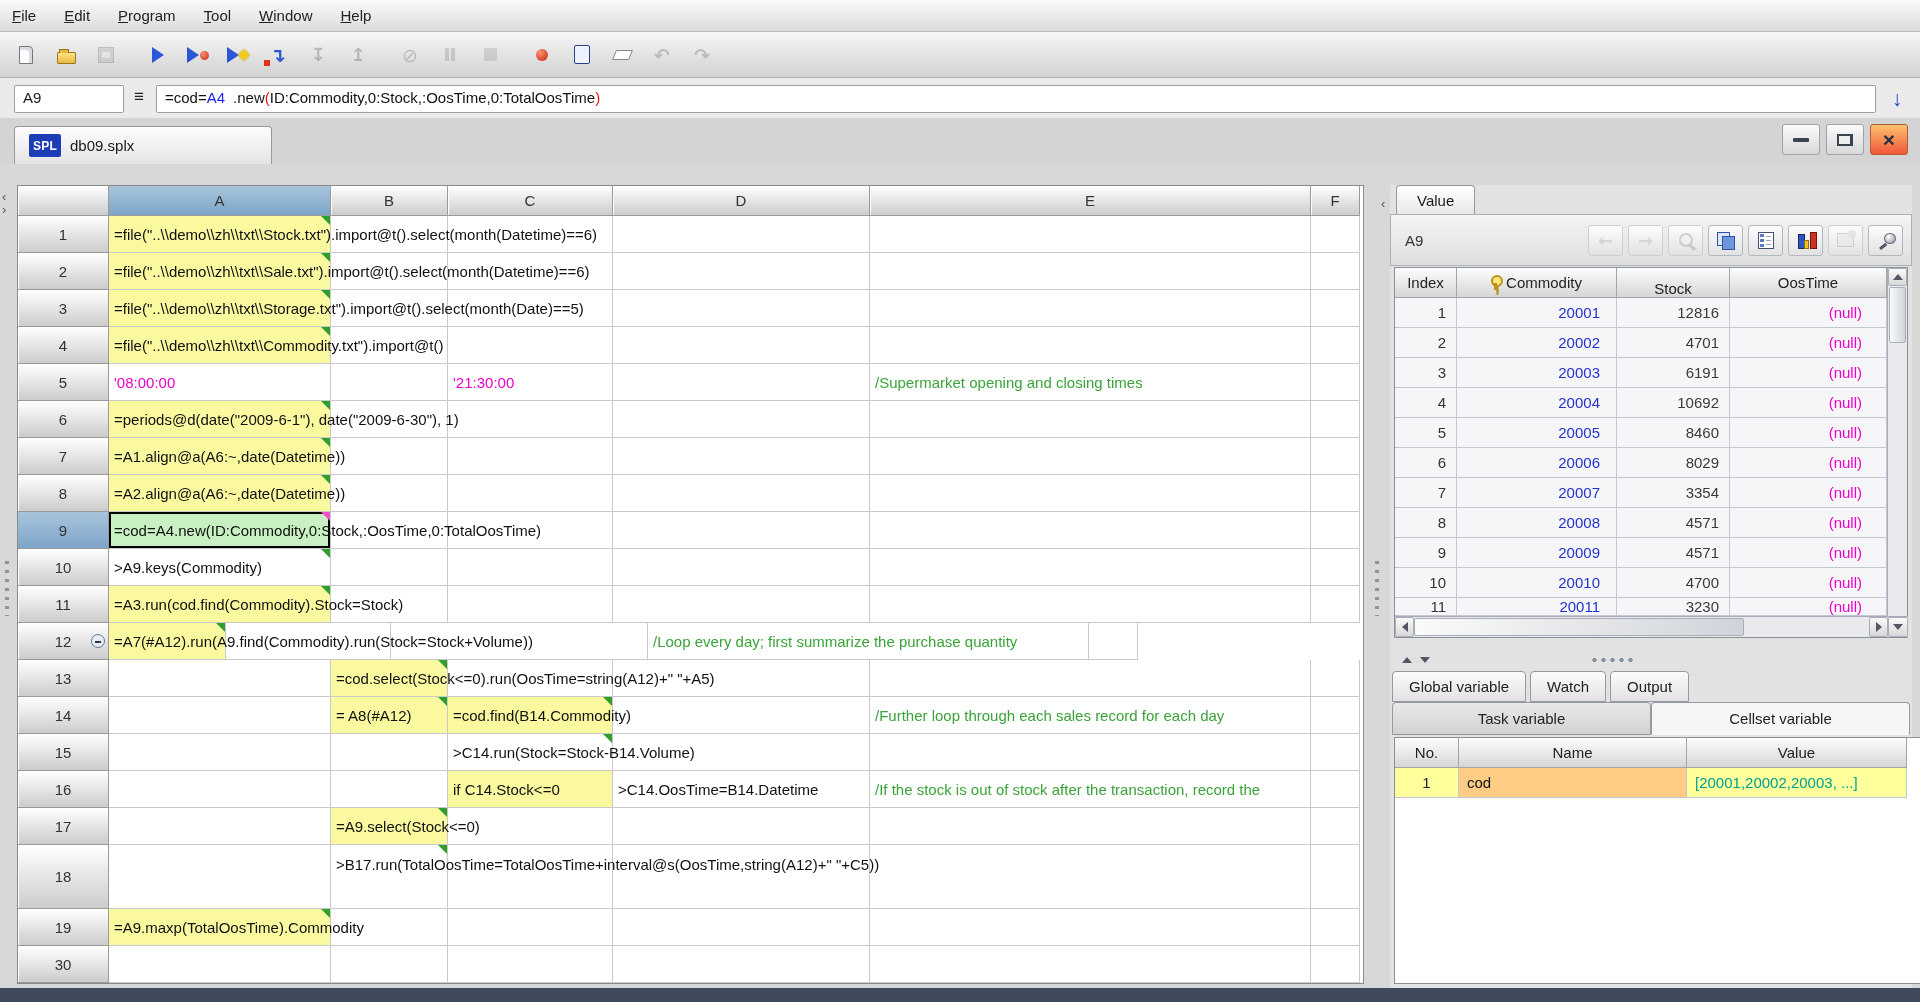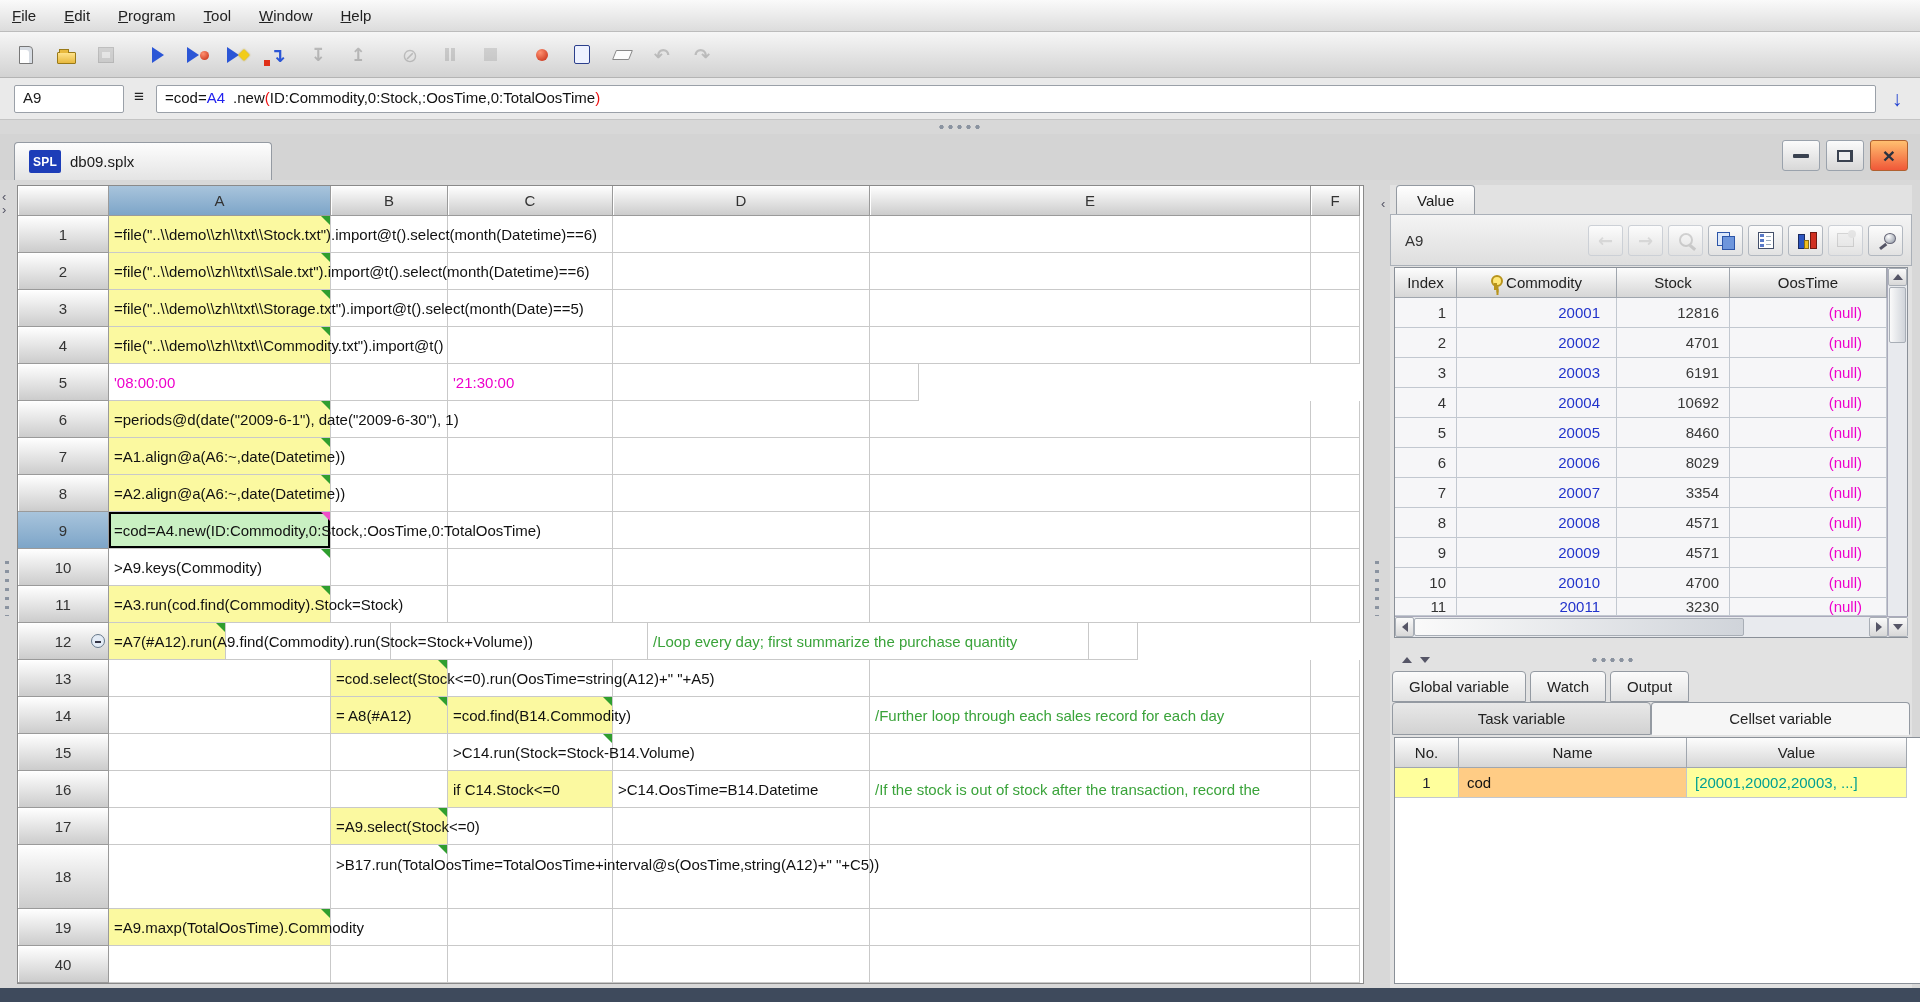--- a/index.html
+++ b/index.html
@@ -63,21 +63,21 @@
     border:1px solid #9aa0a8; border-radius:2px; padding:3px 8px; white-space:nowrap; overflow:hidden; }
   #fx-down-btn { position:absolute; right:10px; top:8px; width:26px; height:26px; display:flex; align-items:center; justify-content:center; }
   #fx-down-btn .glyph { color:#1e3fd0; font-weight:bold; font-size:21px; }
 
   #top-splitter { position:absolute; top:120px; left:0; width:1920px; height:14px; background:#d8d8d8;
      display:flex; align-items:center; justify-content:center; }
   .dots5 { width:46px; height:6px;
      background-image:radial-gradient(circle,#8a93a0 2px,transparent 2.2px);
      background-size:9px 6px; background-repeat:repeat-x; }
 
-  #tabbar { position:absolute; top:134px; left:0; width:1920px; height:46px; background:#d4d4d4; }
+  #tabbar { position:absolute; top:118px; left:0; width:1920px; height:46px; background:#d4d4d4; }
   #editor-tab { position:absolute; left:14px; bottom:0; height:38px; width:258px;
     background:linear-gradient(#fdfdfd,#e4e4e4); border:1px solid #949aa2; border-bottom:none;
     border-radius:4px 4px 0 0; display:flex; align-items:center; gap:9px; padding:0 14px; }
   #spl-badge { width:32px; height:23px; background:#1d3db8; color:#fff; font-weight:bold; font-size:12px;
     display:flex; align-items:center; justify-content:center; border-radius:2px; letter-spacing:.3px; }
   #win-buttons { position:absolute; right:12px; top:6px; display:flex; gap:6px; }
   .wbtn { width:38px; height:31px; border:1px solid #9aa2ac; border-radius:3px;
     background:linear-gradient(#fbfbfb,#d8d8d8); display:flex; align-items:center; justify-content:center; }
   .wbtn.close { background:linear-gradient(#ffc070,#f05838); border-color:#b06030; }
   .g-min { width:16px; height:4px; background:#3a4250; border-radius:1px; }
@@ -158,21 +158,21 @@
   .i-export::after { content:""; position:absolute; right:-3px; top:-4px; width:8px; height:8px; background:#b8c0c8; border-radius:50%; }
   .i-pin { position:relative; width:16px; height:16px; }
   .i-pin::before { content:""; position:absolute; left:6px; top:1px; width:10px; height:9px; border-radius:50%;
      background:radial-gradient(circle at 35% 30%, #fff,#8a92a0); border:1px solid #667; }
   .i-pin::after { content:""; position:absolute; left:1px; bottom:1px; width:8px; height:2.5px; background:#556; transform:rotate(-38deg); }
 
   #vp-table { position:absolute; left:4px; top:82px; width:514px; height:371px; background:#fff; border:1px solid #8a9098; }
   #vp-head { display:flex; height:30px; }
   .vph { background:linear-gradient(#fdfdfd,#d6d6d6); border-right:1px solid #a0a6ae; border-bottom:1px solid #a0a6ae;
      display:flex; align-items:center; justify-content:center; gap:6px; color:#222; }
-  .vpc0 { width:62px; } .vpc1 { width:160px; } .vpc2 { width:113px; } .vpc3 { width:157px; }
+  .vpc0 { width:62px; } .vpc1 { width:160px; } .vpc2 { width:113px;align-items:flex-end; } .vpc3 { width:157px; }
   .key-icon { position:relative; width:9px; height:15px; display:inline-block; }
   .key-icon::before { content:""; position:absolute; top:0; left:0; width:8px; height:8px; border-radius:50%;
      border:2px solid #b8941c; background:#ffe878; }
   .key-icon::after { content:""; position:absolute; top:8px; left:3px; width:2.5px; height:7px; background:#b8941c;
      box-shadow:2px 3px 0 -0.5px #b8941c, 2px 5.5px 0 -0.5px #b8941c; }
   #vp-body { position:relative; }
   .vrow { display:flex; height:30px; }
   .vrow.partial { height:18px; overflow:hidden; }
   .vcell { border-right:1px solid #c2c8d0; border-bottom:1px solid #c2c8d0; background:#f6f6f8;
      display:flex; align-items:center; justify-content:flex-end; padding-right:10px; line-height:28px; }
@@ -394,20 +394,23 @@
             <span>5</span>
           </div>
           <div class="cell col-A">
             <span class="txt str">'08:00:00</span>
           </div>
           <div class="cell col-B"></div>
           <div class="cell col-C">
             <span class="txt str">'21:30:00</span>
           </div>
           <div class="cell col-D"></div>
+          <div class="cell col-E">
+            <span class="txt com">/Supermarket opening and closing times</span>
+          </div>
           <div class="cell col-F"></div>
         </div>
         <div class="grow">
           <div class="gh rh">
             <span>6</span>
           </div>
           <div class="cell col-A yellow">
             <span class="txt">=periods@d(date("2009-6-1"), date("2009-6-30"), 1)</span>
             <span class="tri"></span>
           </div>
@@ -604,21 +607,21 @@
             <span class="tri"></span>
           </div>
           <div class="cell col-B"></div>
           <div class="cell col-C"></div>
           <div class="cell col-D"></div>
           <div class="cell col-E"></div>
           <div class="cell col-F"></div>
         </div>
         <div class="grow">
           <div class="gh rh">
-            <span>40</span>
+            <span>30</span>
           </div>
           <div class="cell col-A"></div>
           <div class="cell col-B"></div>
           <div class="cell col-C"></div>
           <div class="cell col-D"></div>
           <div class="cell col-E"></div>
           <div class="cell col-F"></div>
         </div>
       </div>
   </div>

